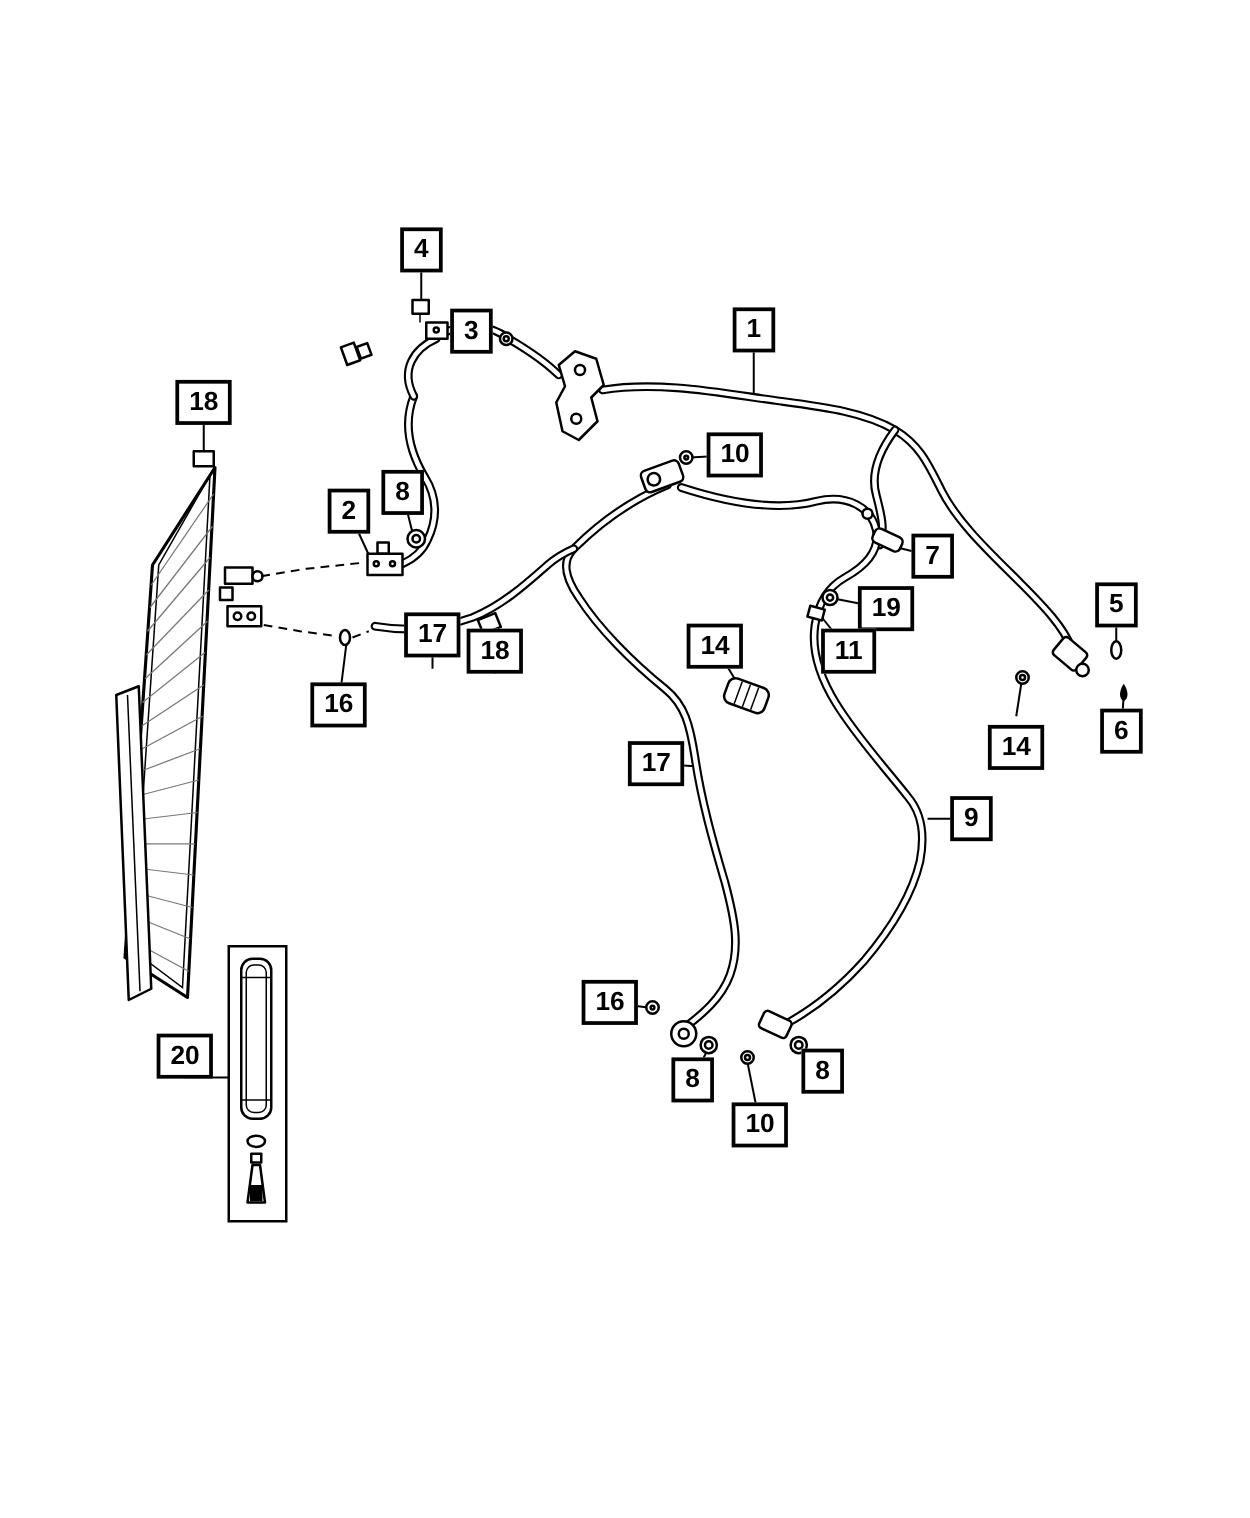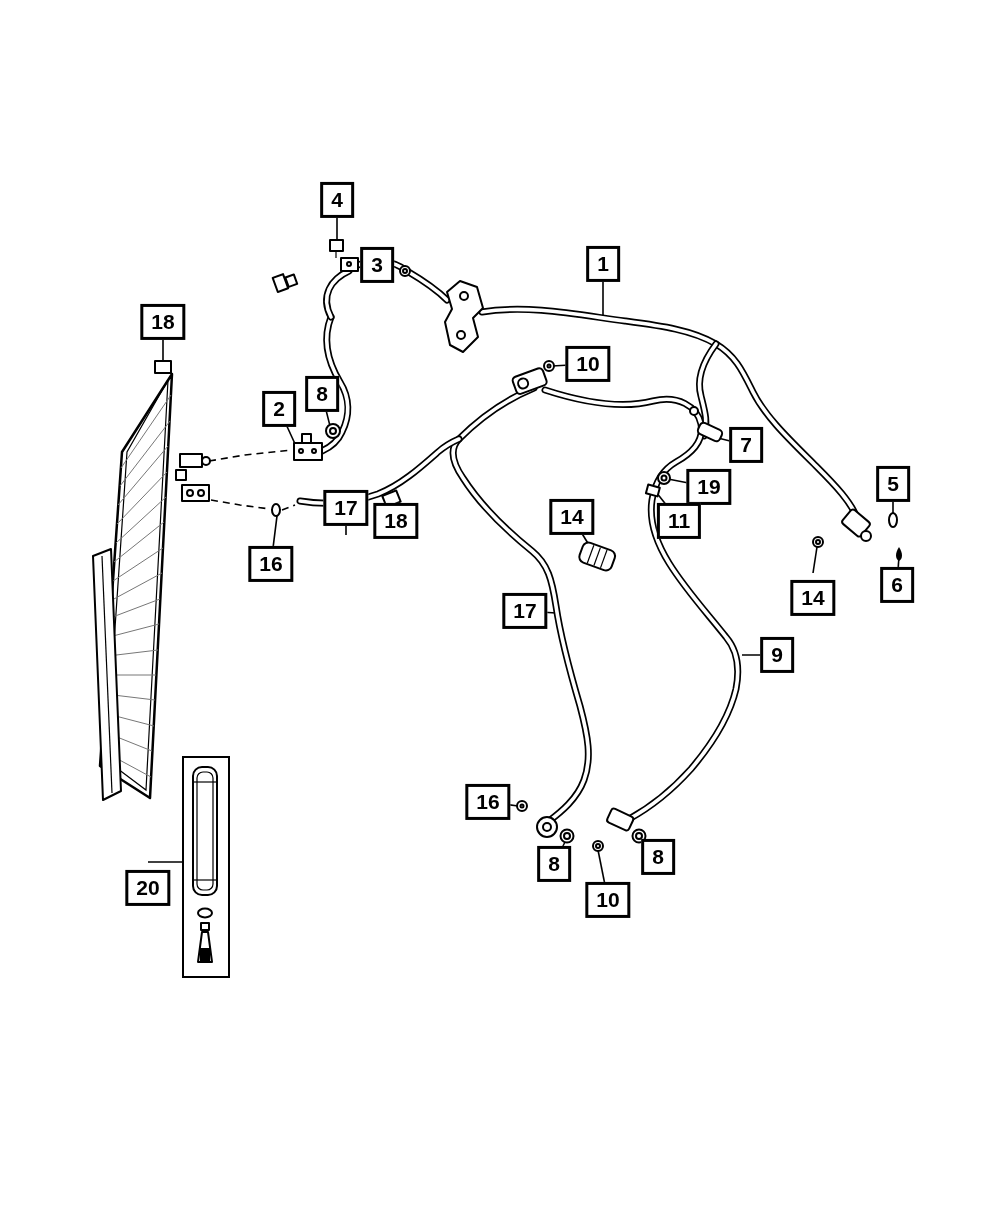--- a/index.html
+++ b/index.html
@@ -288,15 +288,15 @@
   <div class="callout" style="left:396px;top:521px"><span>18</span></div>
   <div class="callout" style="left:271px;top:564px"><span>16</span></div>
   <div class="callout" style="left:813px;top:598px"><span>14</span></div>
   <div class="callout" style="left:897px;top:585px"><span>6</span></div>
   <div class="callout" style="left:525px;top:611px"><span>17</span></div>
   <div class="callout" style="left:777px;top:655px"><span>9</span></div>
   <div class="callout" style="left:488px;top:802px"><span>16</span></div>
   <div class="callout" style="left:554px;top:864px"><span>8</span></div>
   <div class="callout" style="left:658px;top:857px"><span>8</span></div>
   <div class="callout" style="left:608px;top:900px"><span>10</span></div>
-  <div class="callout" style="left:148px;top:888px"><span>20</span></div>
+  <div class="callout" style="left:148px;top:845px"><span>20</span></div>
 
 </div>
 
 </body></html>

